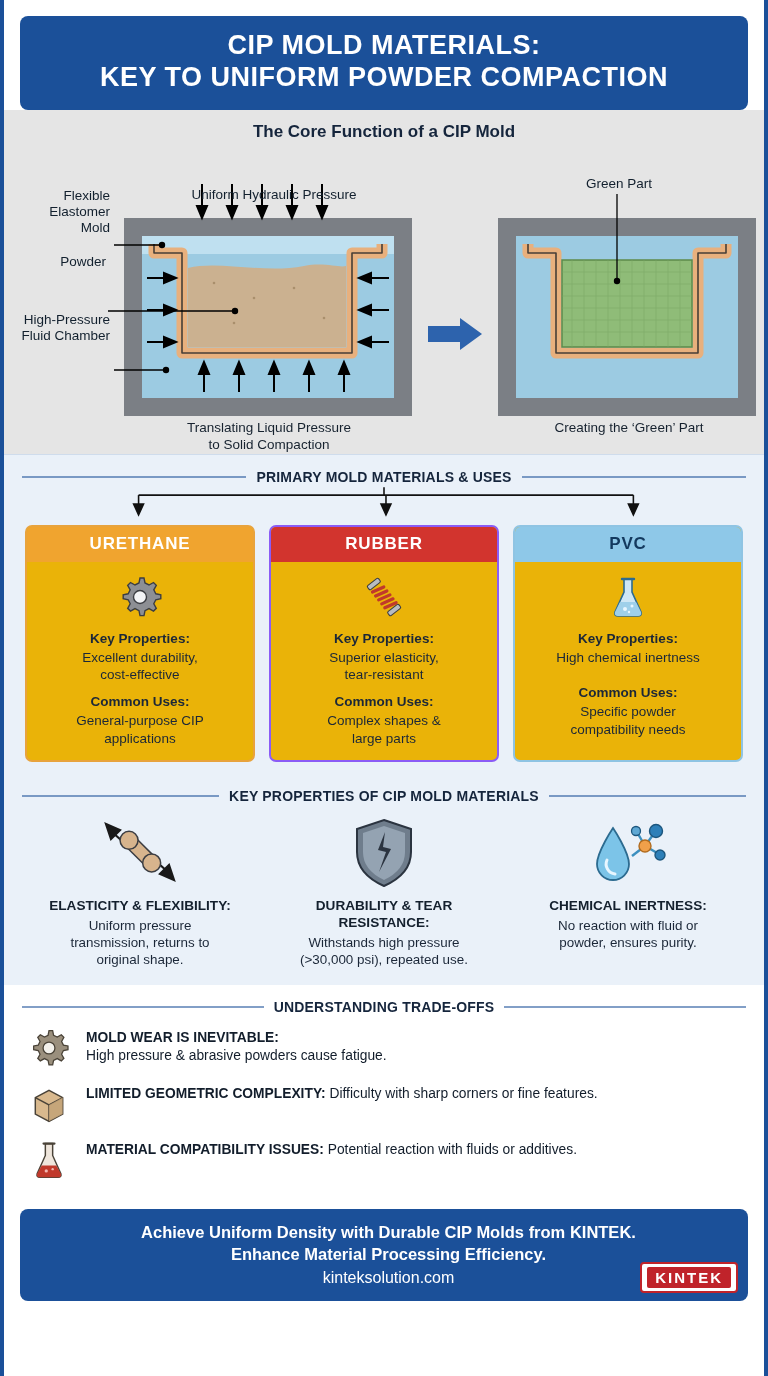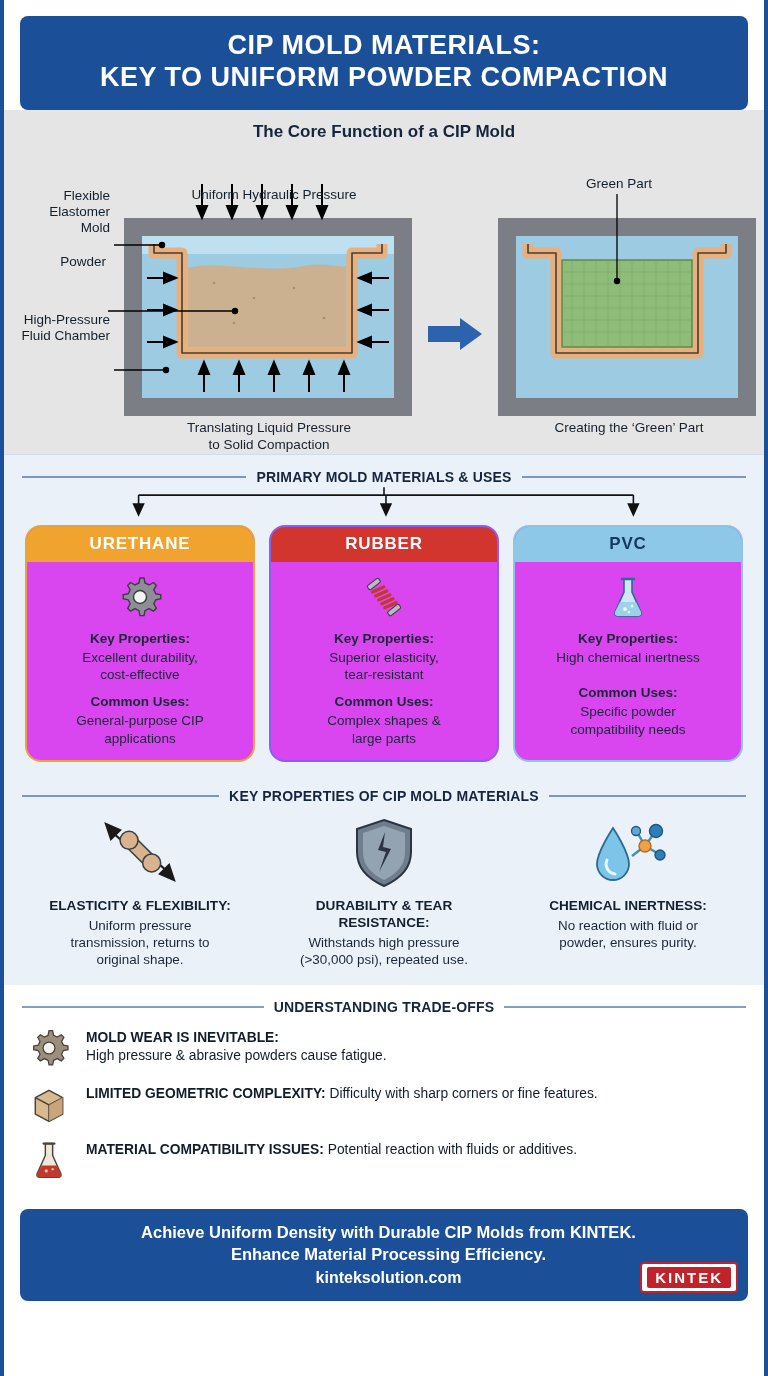--- a/index.html
+++ b/index.html
@@ -52,21 +52,21 @@
   .rule-title .bar { flex:1; height:2px; background:#1b5099; opacity:.55;}
   .rule-title .txt {
     font-size: 14px; font-weight: bold; color:#15253c; white-space:nowrap;
     letter-spacing:.2px;
   }
   .connector { width: 100%; height: 34px; }
   .cards {
     display:flex; justify-content:center; gap: 14px; padding: 0 14px;
   }
   .card {
-    width: 230px; background:#d946ef; border-radius: 16px;
+    width: 230px; background:#eab308; border-radius: 7px;
     display:flex; flex-direction:column; align-items:center;
     padding-bottom: 12px; overflow: hidden;
   }
   .card.urethane { border:2px solid #e8a33d; }
   .card.rubber   { border:2px solid #8b5cf6; }
   .card.pvc      { border:2px solid #8fc4e3; }
   .ribbon {
     width:100%; text-align:center; color:#fff; font-weight:bold;
     font-size: 17px; letter-spacing:.8px; padding: 7px 0 8px 0;
     position:relative;
@@ -94,21 +94,21 @@
   .trade-icon { width: 46px; min-width:46px; display:flex; justify-content:center; align-items:flex-start;}
   .trade-text { font-size: 13.8px; color:#121d2b; line-height:1.33; padding-top:2px;}
   .trade-text b { font-weight:bold; }
   
   .footer {
     margin: 6px 16px 14px 16px; background:#1b5099; border-radius:8px;
     color:#fff; text-align:center; padding: 12px 10px 14px 19px; position:relative;
   }
   .footer .f1 { font-size: 16.5px; font-weight:bold; line-height:1.35;}
   .footer .f2 { font-size: 16.5px; font-weight:bold; line-height:1.35;}
-  .footer .url { font-size: 16px; font-weight:bold; margin-top: 4px;}
+  .footer .url { font-size: 16px; font-weight:normal; margin-top: 4px;}
   .logo {
     position:absolute; right: 10px; bottom: 8px;
     background:#ffffff; border: 2px solid #c0232a; border-radius: 4px;
     padding: 3px 5px;
   }
   .logo .inner {
     background:#c0232a; color:#fff; font-weight:bold; font-size: 15px;
     letter-spacing: 2px; padding: 2px 8px; border-radius: 2px;
     font-family:"Liberation Sans", sans-serif;
   }

